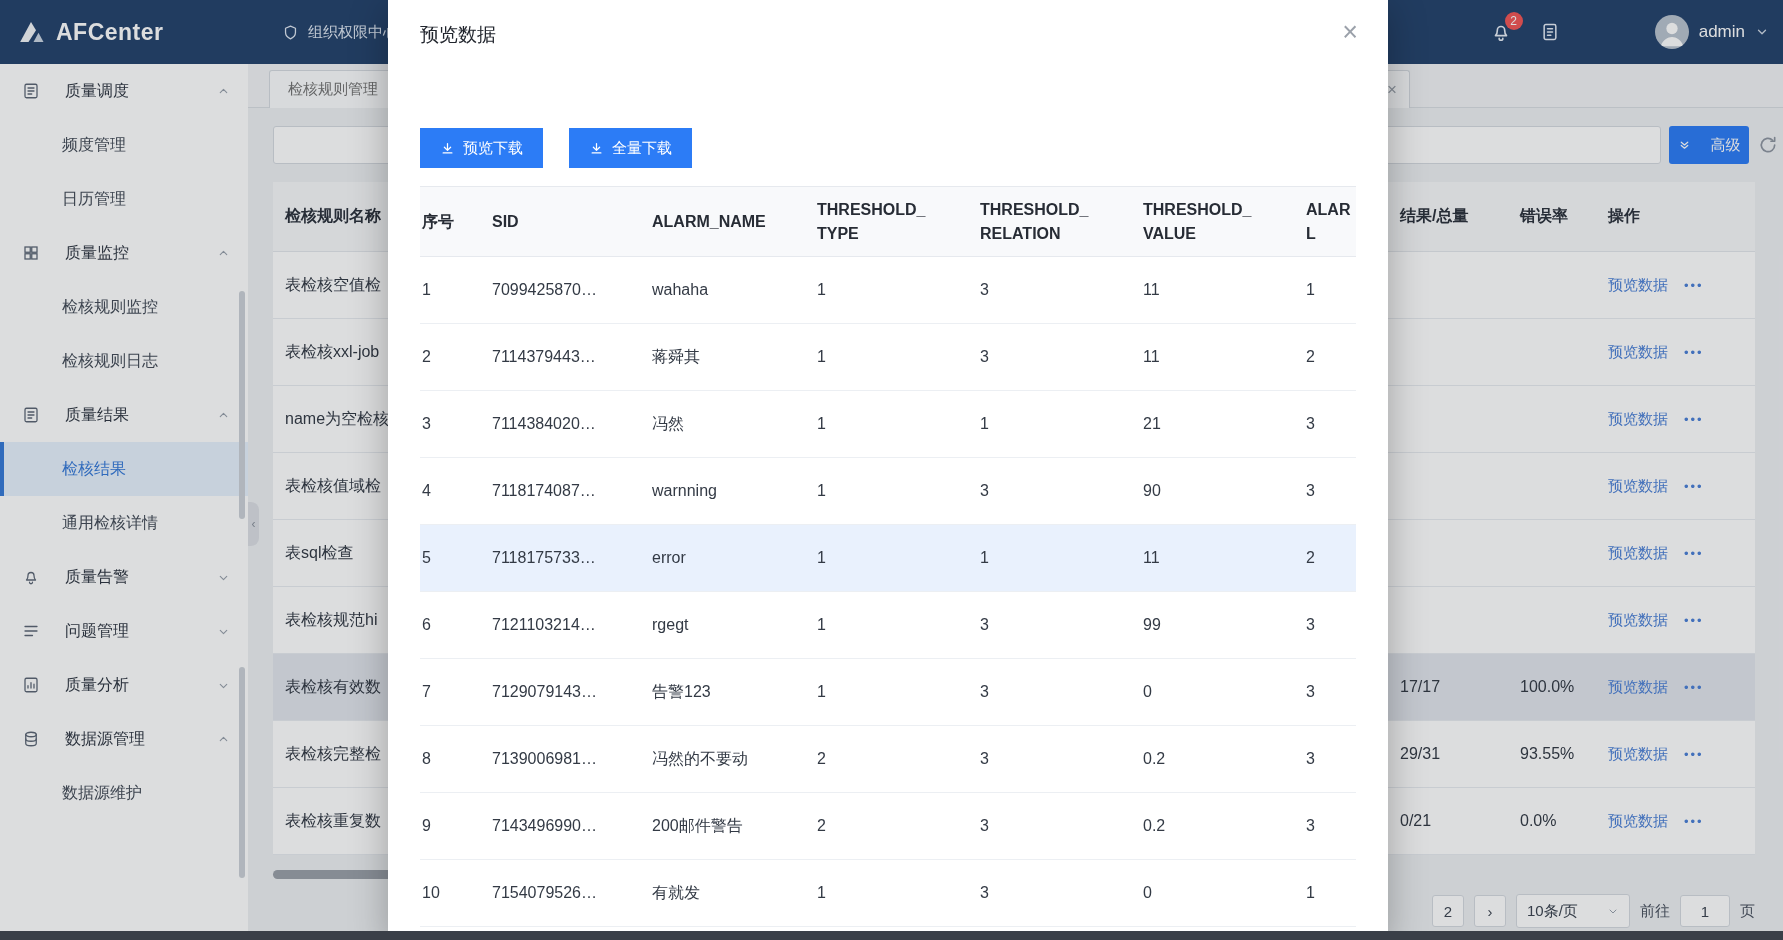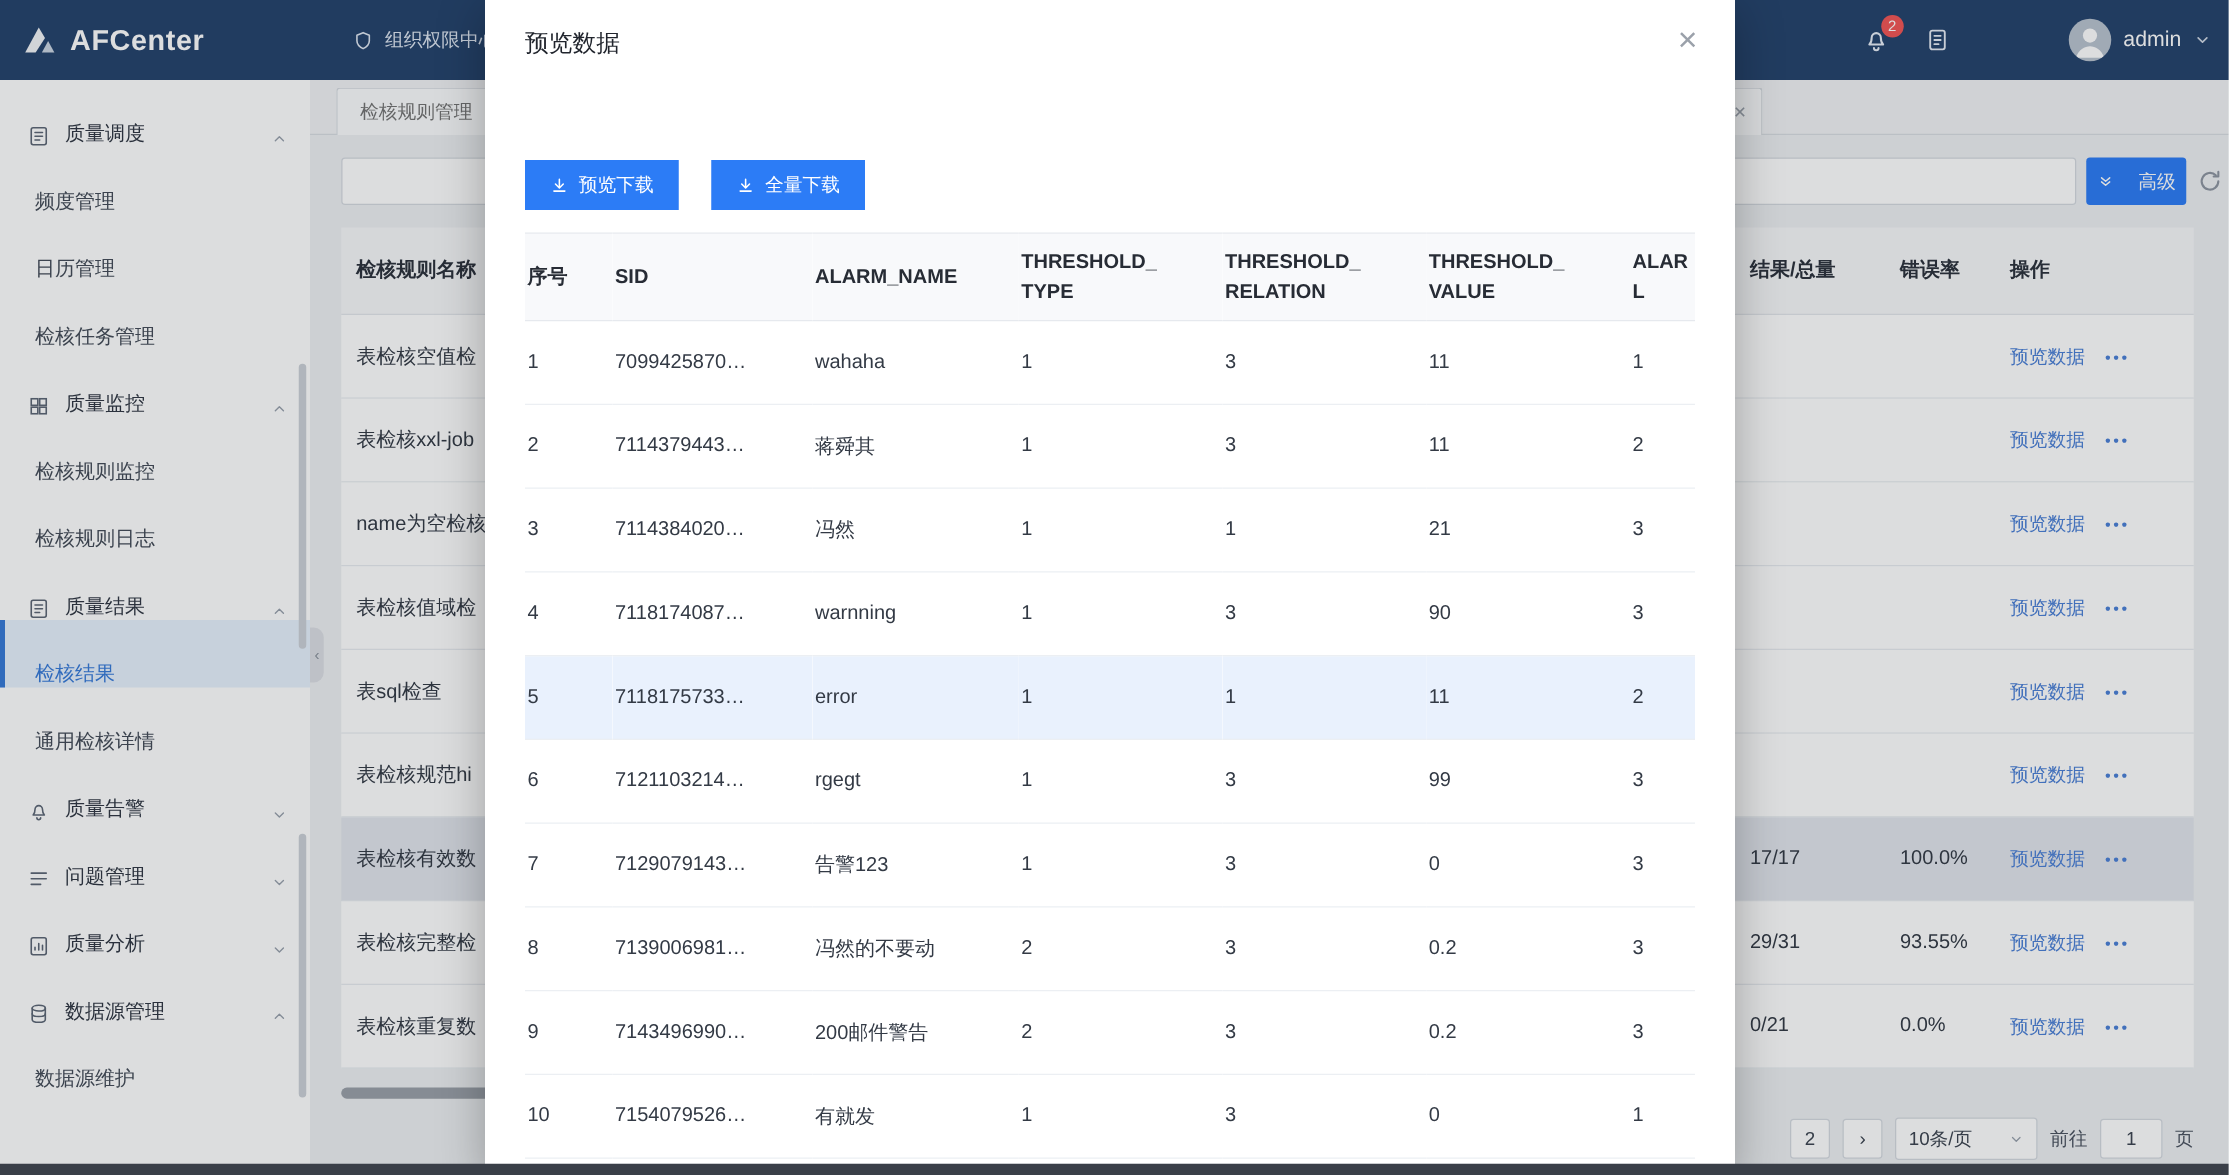--- a/index.html
+++ b/index.html
@@ -19,24 +19,24 @@
   .header-right { position:absolute; right:0; top:0; height:64px; display:flex; align-items:center; padding-right:14px; }
   .bell-wrap { position:relative; margin-right:28px; color:#e8eef7; cursor:pointer; }
   .badge { position:absolute; top:-9px; right:-11px; background:#f25555; color:#fff; font-size:12px; height:18px; min-width:18px; border-radius:9px; display:flex; align-items:center; justify-content:center; padding:0 4px; }
   .hdr-doc { margin-right:95px; color:#e8eef7; cursor:pointer; }
   .avatar { width:34px; height:34px; border-radius:50%; background:#b9c3cf; margin-right:10px; overflow:hidden; display:flex; align-items:center; justify-content:center; cursor:pointer; }
   .username { color:#fff; font-size:17px; margin-right:10px; }
   .hdr-caret { color:#cfd8e4; }
 
   
   .sidebar { position:absolute; top:64px; left:0; bottom:0; width:248px; background:#fff; z-index:1; }
-  .side-item { height:54px; display:flex; align-items:flex-end; font-size:16px; color:#2f3642; padding:0 18px 0 22px; cursor:pointer; position:relative; white-space:nowrap; }
+  .side-item { height:54px; display:flex; align-items:center; font-size:16px; color:#2f3642; padding:0 18px 0 22px; cursor:pointer; position:relative; white-space:nowrap;gap:13px; }
   .side-item .ico { width:18px; height:18px; margin-right:12px; color:#5c6675; flex:none; }
   .side-item .chev { margin-left:auto; color:#98a0ac; }
-  .side-sub { padding-left:28px; color:#434b57;font-family:Liberation Serif, serif; }
+  .side-sub { padding-left:62px; color:#434b57;font-family:Liberation Serif, serif; }
   .side-sub.active { background:#e7f1fd; color:#3579d8; }
   .side-sub.active::before { content:""; position:absolute; left:0; top:0; bottom:0; width:4px; background:#3579d8; }
   .sbar { position:absolute; right:3px; width:6px; background:#ccd1d7; border-radius:3px; }
   .sbar1 { top:227px; height:228px; }
   .sbar2 { top:603px; height:211px; }
   .side-handle { position:absolute; left:248px; top:502px; width:11px; height:44px; background:#dcdfe4; border-radius:0 8px 8px 0; z-index:2; display:flex; align-items:center; justify-content:center; color:#8a919c; font-size:12px; cursor:pointer; }
 
   
   .main { position:absolute; left:248px; top:64px; right:0; bottom:0; background:#eef0f3; z-index:0; }
   .tabbar { position:relative; height:44px; border-bottom:1px solid #d9dde2; background:#f1f3f5; }
@@ -157,23 +157,20 @@
         <svg width="13" height="13" viewBox="0 0 24 24" fill="none" stroke="currentColor" stroke-width="2" stroke-linecap="round" stroke-linejoin="round">
           <path d="M6 14l6-6 6 6"></path>
         </svg>
       </span>
   </div>
   <div class="side-item side-sub">
       <span>频度管理</span>
     </div>
   <div class="side-item side-sub">
       <span>日历管理</span>
-    </div>
-  <div class="side-item side-sub">
-      <span>检核任务管理</span>
     </div>
 
   <div class="side-item">
     <span class="ico">
         <svg viewBox="0 0 24 24" width="18" height="18" fill="none" stroke="currentColor" stroke-width="1.7">
           <rect x="4" y="4" width="7" height="7"></rect>
           <rect x="13" y="4" width="7" height="7"></rect>
           <rect x="4" y="13" width="7" height="7"></rect>
           <rect x="13" y="13" width="7" height="7"></rect>
         </svg>

